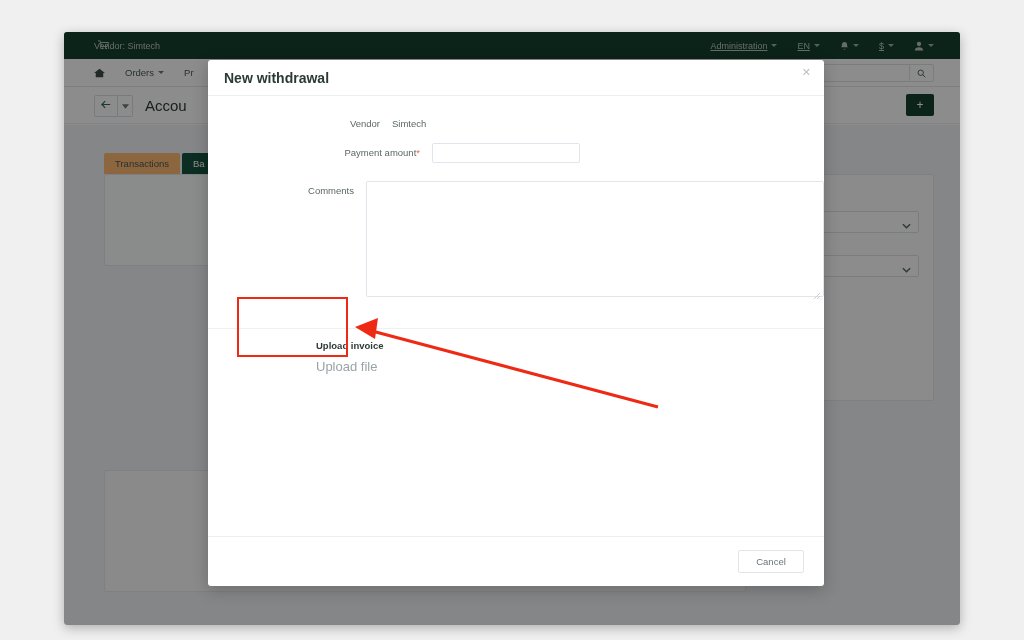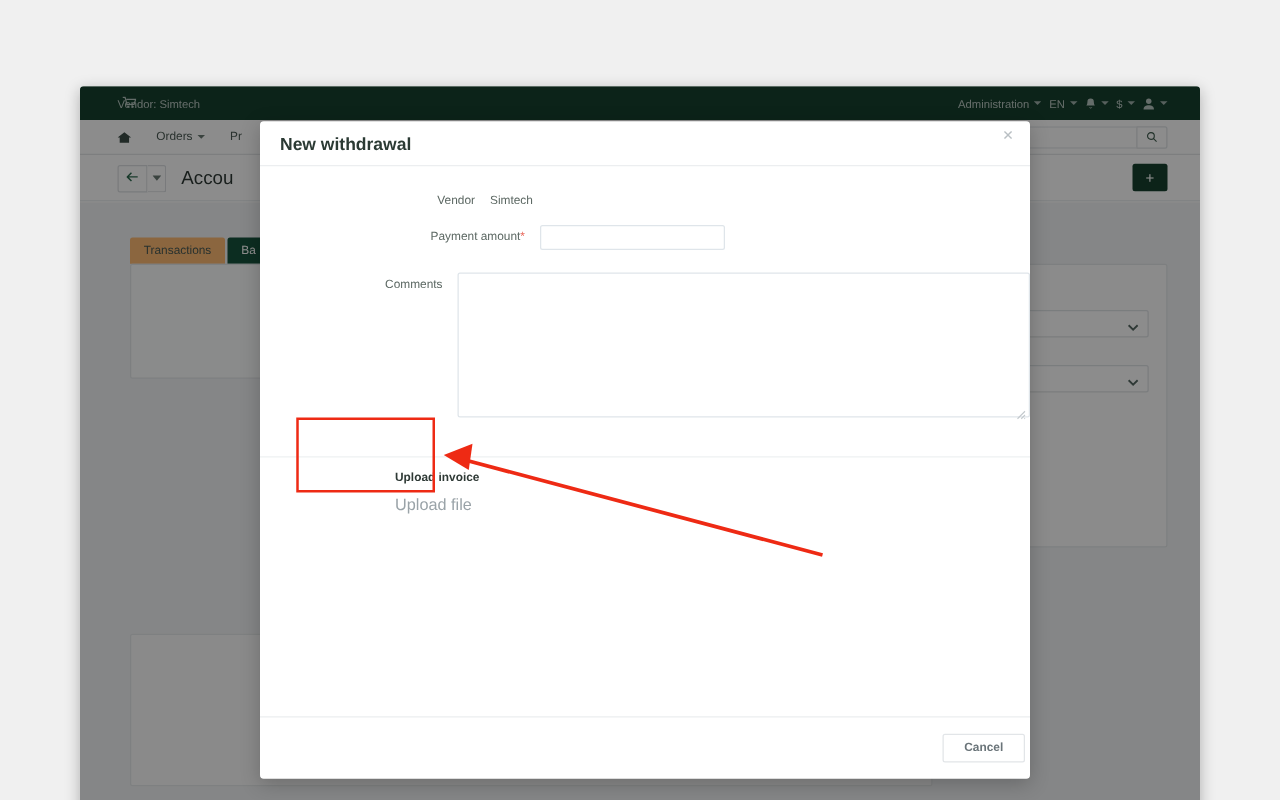--- a/index.html
+++ b/index.html
@@ -9,21 +9,20 @@
     width: 1024px;
     height: 640px;
     overflow: hidden;
     font-family: "Liberation Sans", sans-serif;
   }
   #screen {
     position: relative;
     width: 1024px;
     height: 596px;
     background: #f0f0f0;
-    margin-top: 37px;
   }
 
   
   #browser {
     position: absolute;
     left: 64px;
     top: 32px;
     width: 896px;
     height: 593px;
     background: #ffffff;
@@ -55,22 +54,23 @@
     display: flex;
     align-items: center;
     color: #b9c7c1;
     font-size: 9px;
   }
   .topbar-left { display: flex; align-items: center; padding-left: 30px; gap: 22px; }
   .topbar-right {
     margin-left: auto;
     display: flex;
     align-items: flex-end;
-    gap: 6px;
+    gap: 20px;
     padding-right: 26px;
+    text-decoration: underline;
   }
   .cart-icon { position: absolute; left: 34px; top: 8px; width: 11px; height: 10px; }
   .topbar-item { display: flex; align-items: center; gap: 4px; white-space: nowrap; }
   .caret-d {
     width: 0; height: 0;
     border-left: 3px solid transparent;
     border-right: 3px solid transparent;
     border-top: 3px solid #9fb0aa;
   }
   .bell { width: 9px; height: 10px; }
@@ -358,22 +358,21 @@
     font-size: 13px;
     color: #9aa3a8;
     cursor: pointer;
   }
   .modal-foot {
     height: 49px;
     border-top: 1px solid #eceef0;
     display: flex;
     align-items: center;
     justify-content: flex-end;
-    padding-right: 4px;
-    font-weight: bold;
+    padding-right: 20px;
   }
   .cancel-btn {
     min-width: 44px;
     height: 21px;
     padding: 0 10px;
     border: 1px solid #e2e5e8;
     border-radius: 2px;
     background: #fff;
     color: #6a7479;
     font-size: 9.5px;

